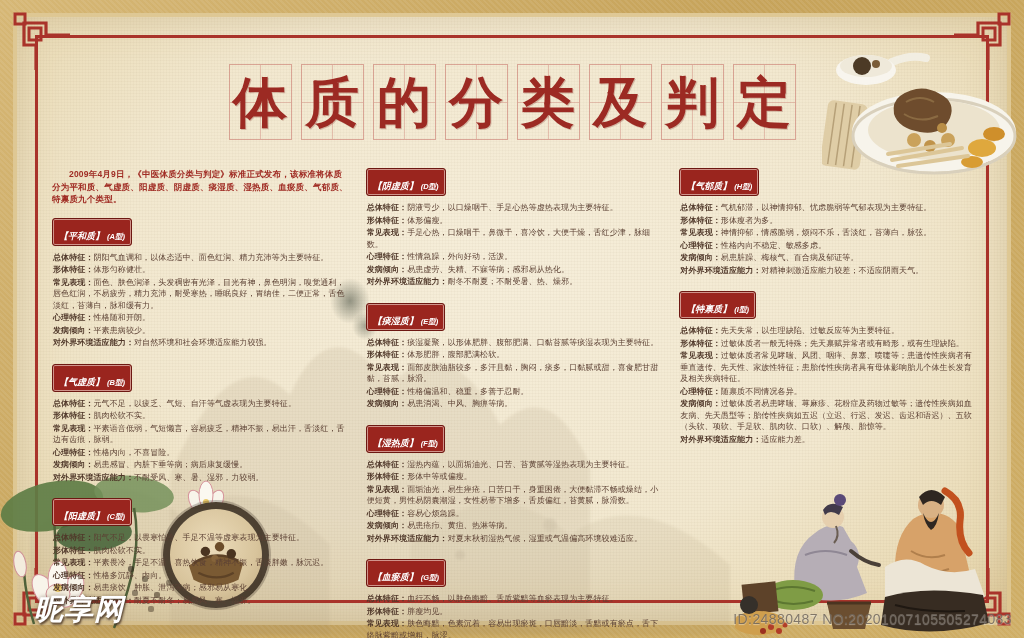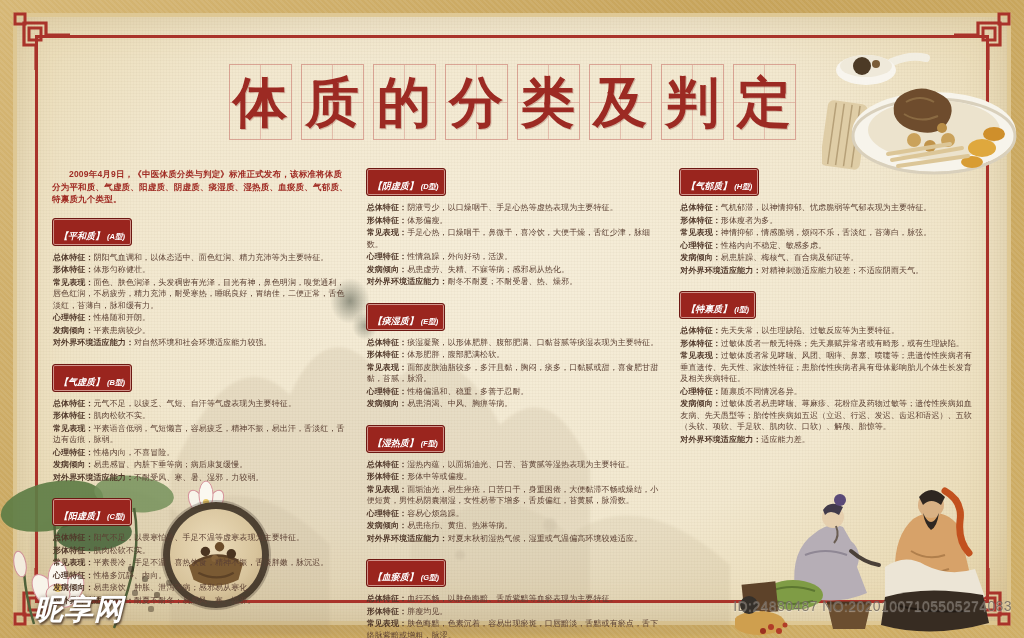--- a/index.html
+++ b/index.html
@@ -81,21 +81,21 @@
     box-shadow:14px 10px 0 rgba(48,38,26,.5), 26px 26px 0 rgba(60,46,30,.55), 4px 24px 0 rgba(48,38,26,.45),
                38px 14px 0 rgba(48,38,26,.4), 20px 40px 0 rgba(60,46,30,.45);z-index:4;}
   .physicians{position:absolute;left:735px;top:455px;width:280px;height:183px;z-index:4;}
 
   
   .wm-left{position:absolute;left:34px;bottom:8px;z-index:7;display:flex;align-items:baseline;gap:9px;
     color:#fff;font-style:italic;font-weight:bold;
     text-shadow:1px 2px 2px rgba(70,50,35,.8),0 0 4px rgba(70,50,35,.5);}
   .wm-site{font-size:29px;letter-spacing:1px;}
   .wm-url{font-size:23px;letter-spacing:.5px;}
-  .wm-right{position:absolute;right:12px;bottom:24px;z-index:7;font-size:14px;color:rgba(112,102,92,.85);
+  .wm-right{position:absolute;right:12px;bottom:11px;z-index:7;font-size:14px;color:rgba(112,102,92,.85);
     letter-spacing:.4px;text-shadow:0 1px 1px rgba(255,255,255,.4);}
 </style>
 </head>
 <body>
 
 <div class="poster">
   <div class="paper"></div>
 
   <svg class="mountains" viewBox="0 0 720 420" aria-hidden="true">
     <path d="M140 260 Q200 120 260 180 Q300 90 360 170 Q420 110 470 210 Q520 160 560 250 L560 420 L140 420 Z" fill="#9b8769" opacity=".45"></path>

